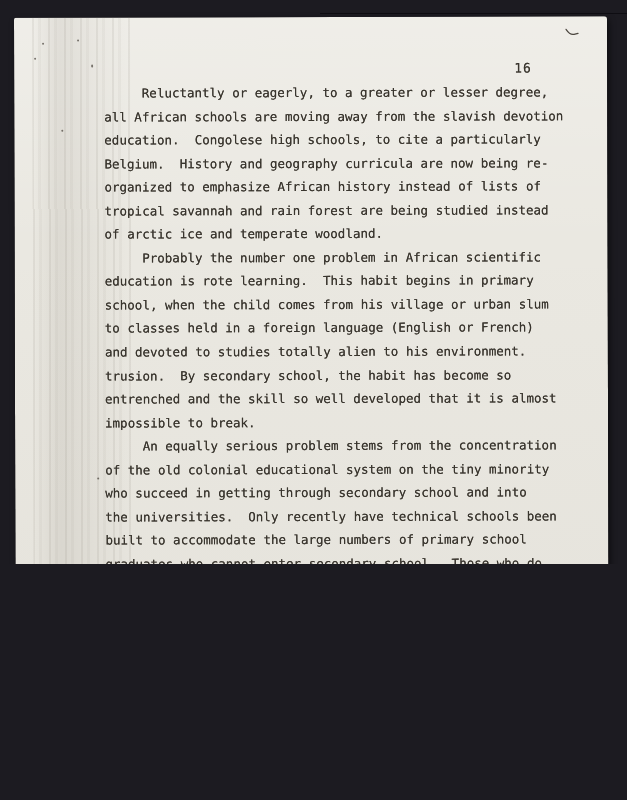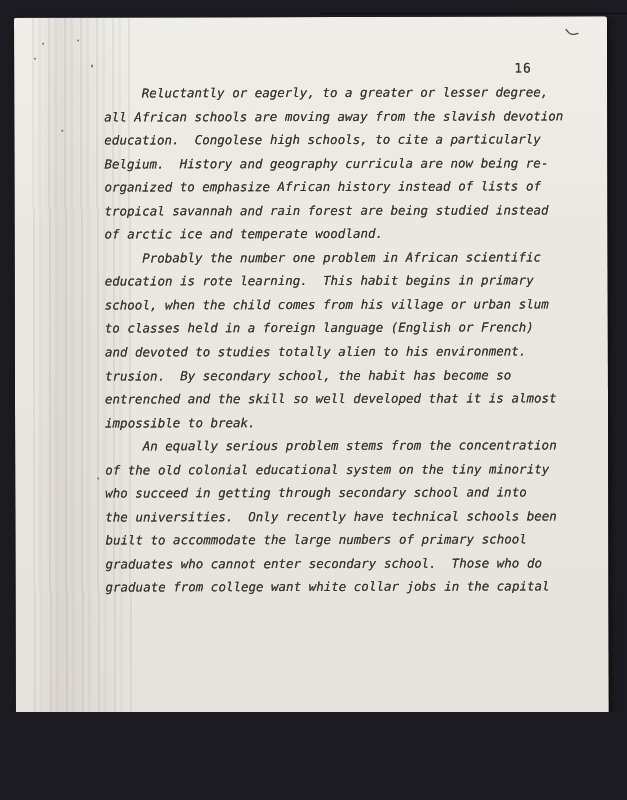--- a/index.html
+++ b/index.html
@@ -10,21 +10,21 @@
   * { box-sizing: border-box; }
   html, body { margin: 0; padding: 0; }
   body {
     width: 627px; height: 800px;
     background: var(--bg);
     font-family: "DejaVu Sans Mono", monospace;
     overflow: hidden;
   }
   .stage {
     position: relative;
-    width: 627px; height: 712px;
+    width: 627px; height: 564px;
     background: var(--bg);
     overflow: hidden;
   }
   
   .mat-seam {
     position: absolute;
     top: 13px; left: 320px; width: 307px; height: 1px;
     background: #0e0d12;
   }
   .paper {
@@ -71,21 +71,21 @@
     text-shadow: 0 0 0.6px rgba(45,40,33,0.8);
   }
   .text-block {
     position: absolute;
     left: 90px; top: 64px;
     font-size: 12.5px;
     line-height: 23.55px;
     color: var(--ink);
     text-shadow: 0 0 0.6px rgba(45,40,33,0.8);
   }
-  .line { white-space: pre; font-style: italic; }
+  .line { white-space: pre; }
   .speck {
     position: absolute;
     background: rgba(58,52,44,0.65);
     border-radius: 50%;
   }
   .pen-mark {
     position: absolute;
     left: 551px; top: 11px;
   }
 </style>

